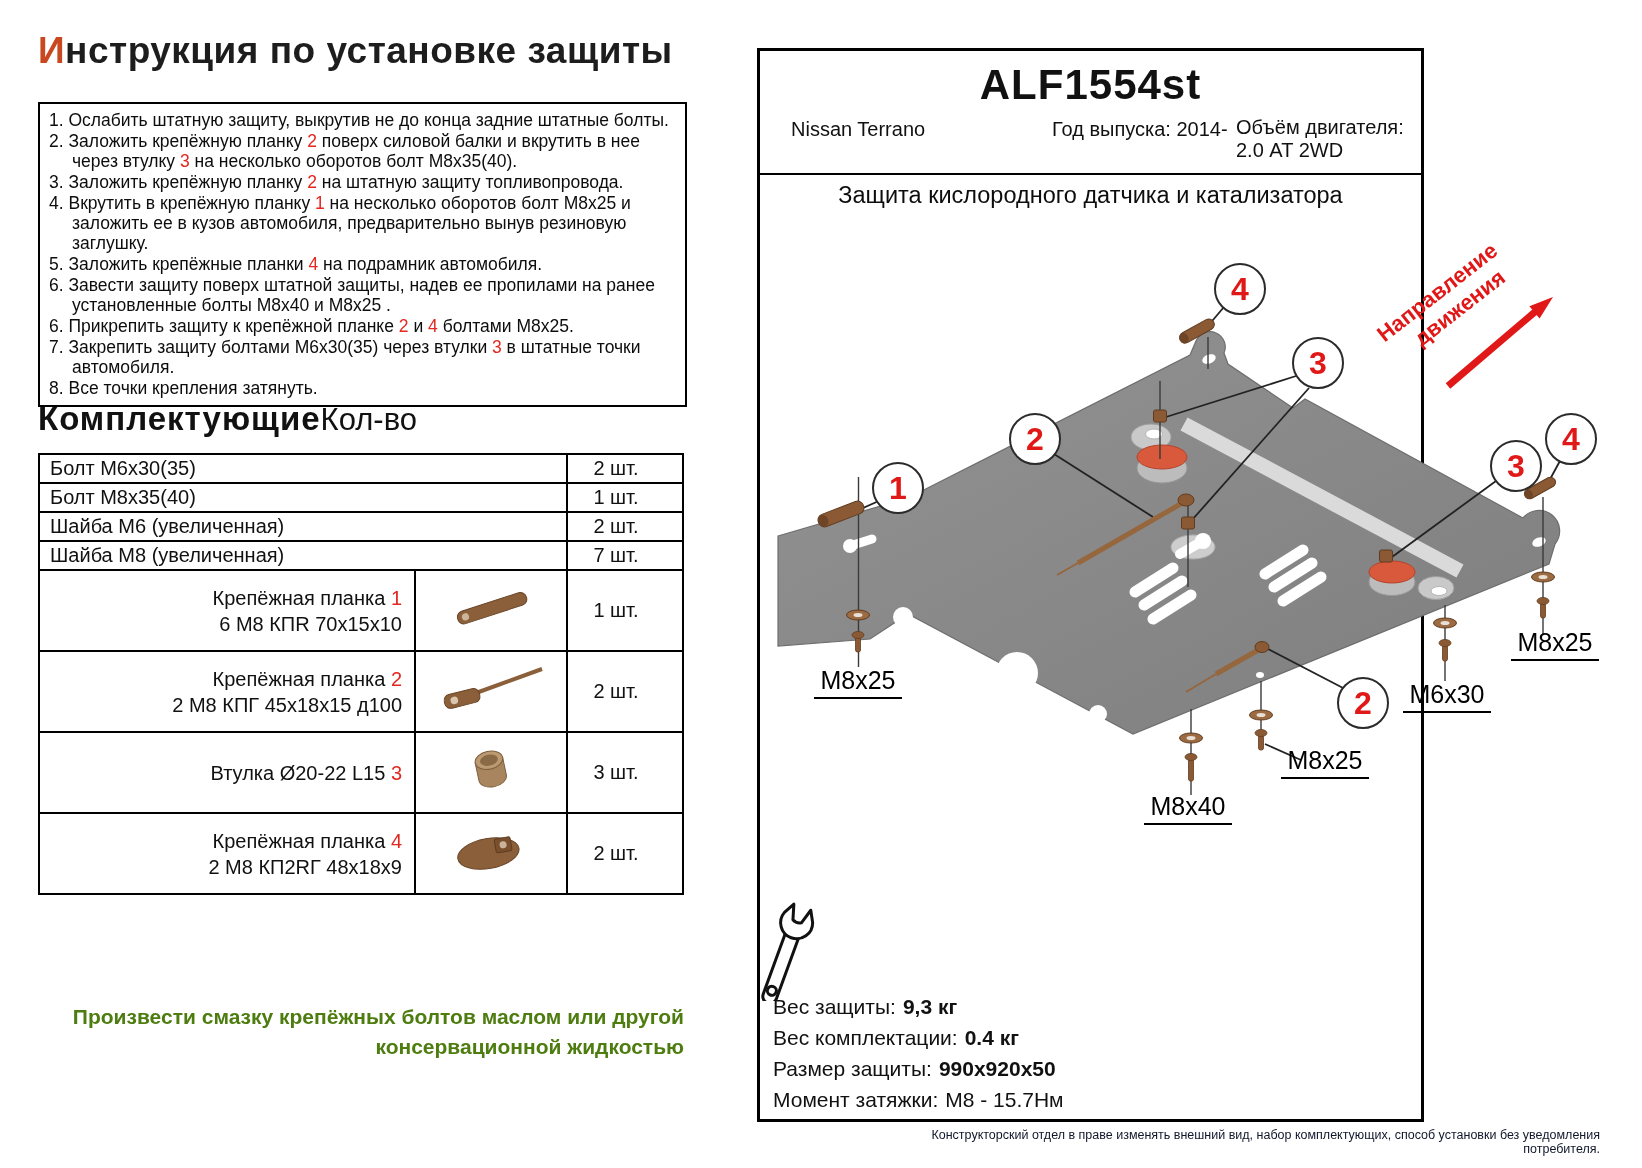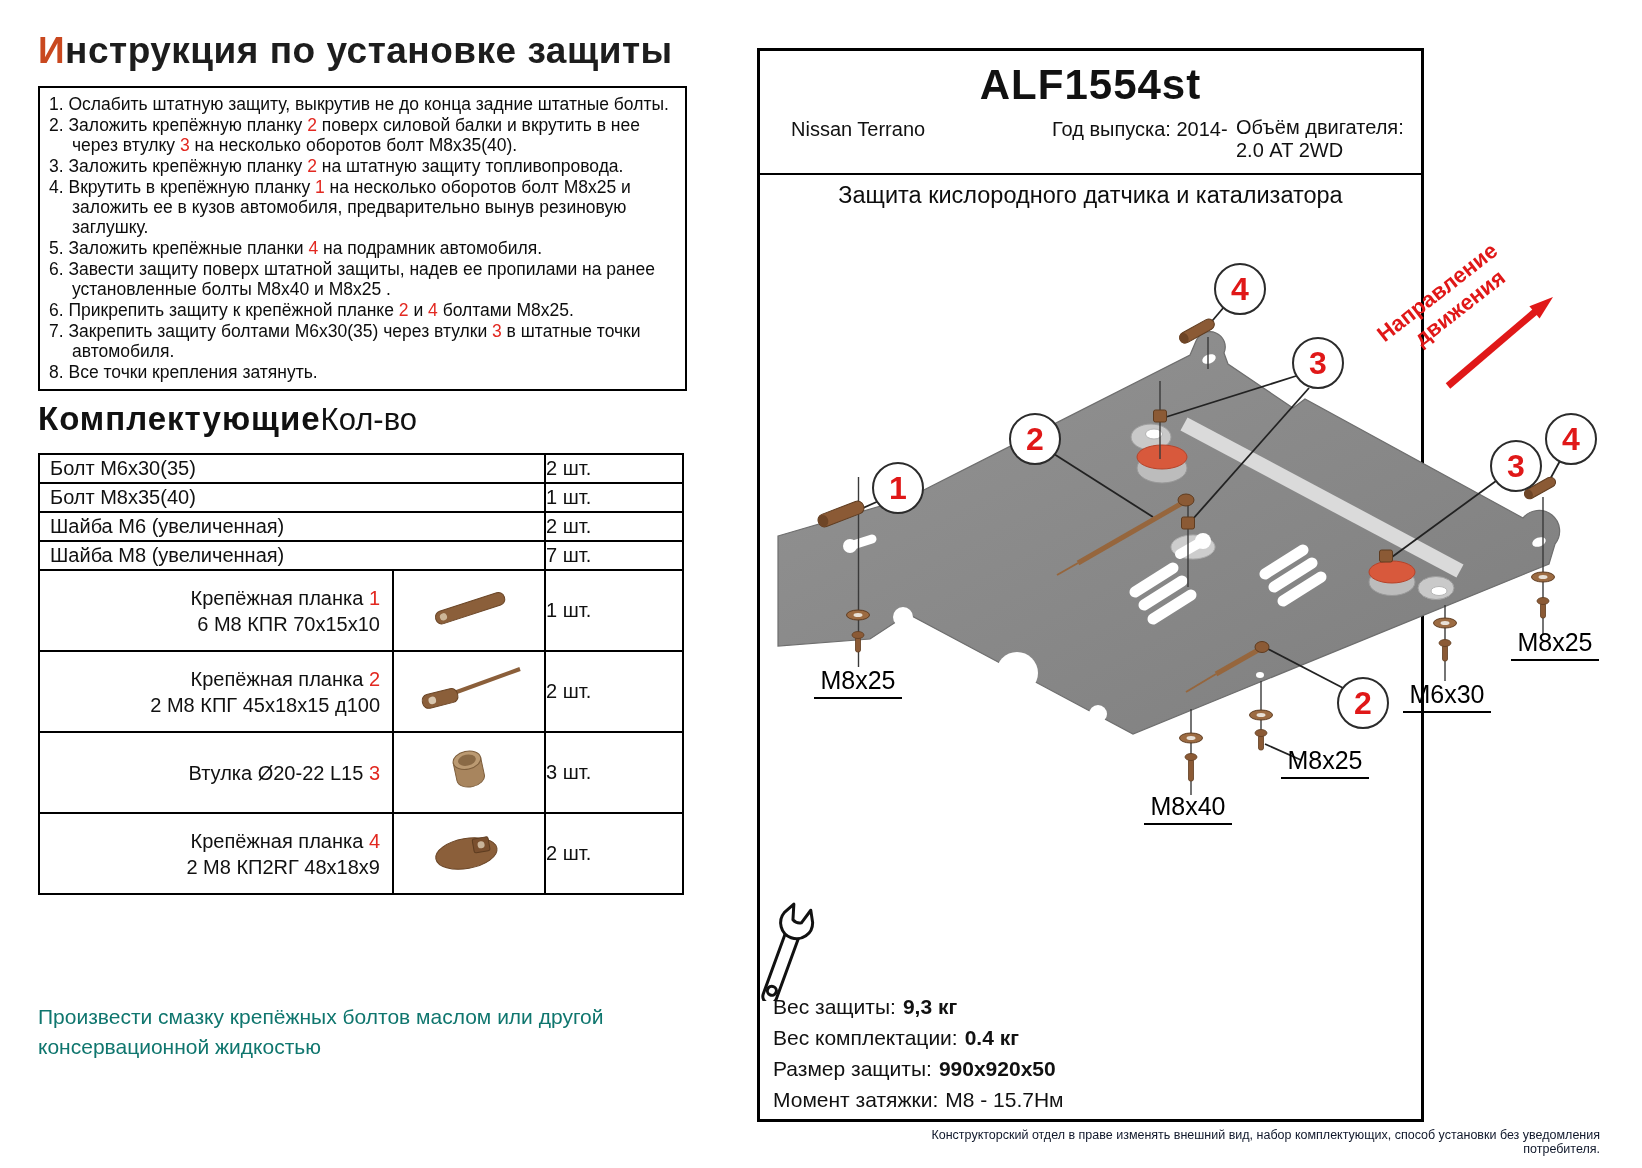--- a/index.html
+++ b/index.html
@@ -2,35 +2,35 @@
 <html><head>
 <meta charset="utf-8">
 <style>
   html,body{margin:0;padding:0;background:#e8e8e8;}
   .page{position:relative;width:1642px;height:1168px;background:#ffffff;outline:1px solid #b9b9b9;overflow:hidden;
         font-family:"Liberation Sans", sans-serif;color:#111;}
   .red{color:#e22820;}
   
   .main-title{position:absolute;left:38px;top:30px;width:660px;font-size:37px;font-weight:bold;color:#1d1d1d;letter-spacing:.5px;}
   .main-title .accent{color:#c9481f;}
-  .instr-box{position:absolute;left:38px;top:86px;width:628px;border:2px solid #000;padding:5px 8px 6px 9px;
+  .instr-box{position:absolute;left:38px;top:102px;width:628px;border:2px solid #000;padding:5px 8px 6px 9px;
              font-size:17.5px;line-height:20px;color:#0d0d0d;}
   .step{padding-left:23px;text-indent:-23px;margin:1px 0;}
   .comp-header{position:absolute;left:38px;top:400px;width:646px;display:flex;justify-content:flex-start;align-items:baseline;}
   .comp-header .h-left{font-size:33px;font-weight:bold;letter-spacing:1px;}
   .comp-header .h-right{font-size:31px;font-weight:normal;padding-right:4px;}
   .comp-table{position:absolute;left:38px;top:453px;width:646px;border-collapse:collapse;}
   .comp-table td{border:2px solid #000;font-size:20px;padding:0;}
   .comp-table td.c-name{padding:1px 12px 1px 10px;}
-  .comp-table td.c-qty{width:96px;text-align:left;padding-right:40px;white-space:nowrap;}
+  .comp-table td.c-qty{width:96px;text-align:center;padding-right:18px;white-space:nowrap;}
   .comp-table tr.simple td{height:25px;}
   .comp-table tr.part td{height:77px;}
   .comp-table td.c-icon{width:150px;text-align:center;}
   .pr-line{line-height:26px;text-align:right;}
-  .warning{position:absolute;left:38px;top:1002px;width:646px;text-align:left;color:#0f766e;font-size:21px;line-height:30px;}
+  .warning{position:absolute;left:38px;top:1002px;width:646px;text-align:right;color:#4d7c0f;font-size:21px;line-height:30px;font-weight:bold;}
   
   .panel{position:absolute;left:757px;top:48px;width:667px;height:1074px;border:3px solid #000;box-sizing:border-box;}
   .panel-code{position:absolute;left:0;top:10px;width:100%;text-align:center;font-size:42px;font-weight:bold;letter-spacing:1px;}
   .panel-model{position:absolute;left:31px;top:67px;font-size:20px;}
   .panel-year{position:absolute;left:292px;top:67px;font-size:20px;}
   .panel-engine{position:absolute;left:476px;top:65px;font-size:20px;}
   .panel-divider{position:absolute;left:0;top:122px;width:100%;border-top:2px solid #000;}
   .diagram-title{position:absolute;left:0;top:131px;width:100%;text-align:center;font-size:23.5px;color:#0d0d0d;}
   svg.diagram{position:absolute;left:0;top:160px;}
   svg .callout-num{font-size:32px;font-weight:bold;fill:#e01818;text-anchor:middle;font-family:"Liberation Sans",sans-serif;}

